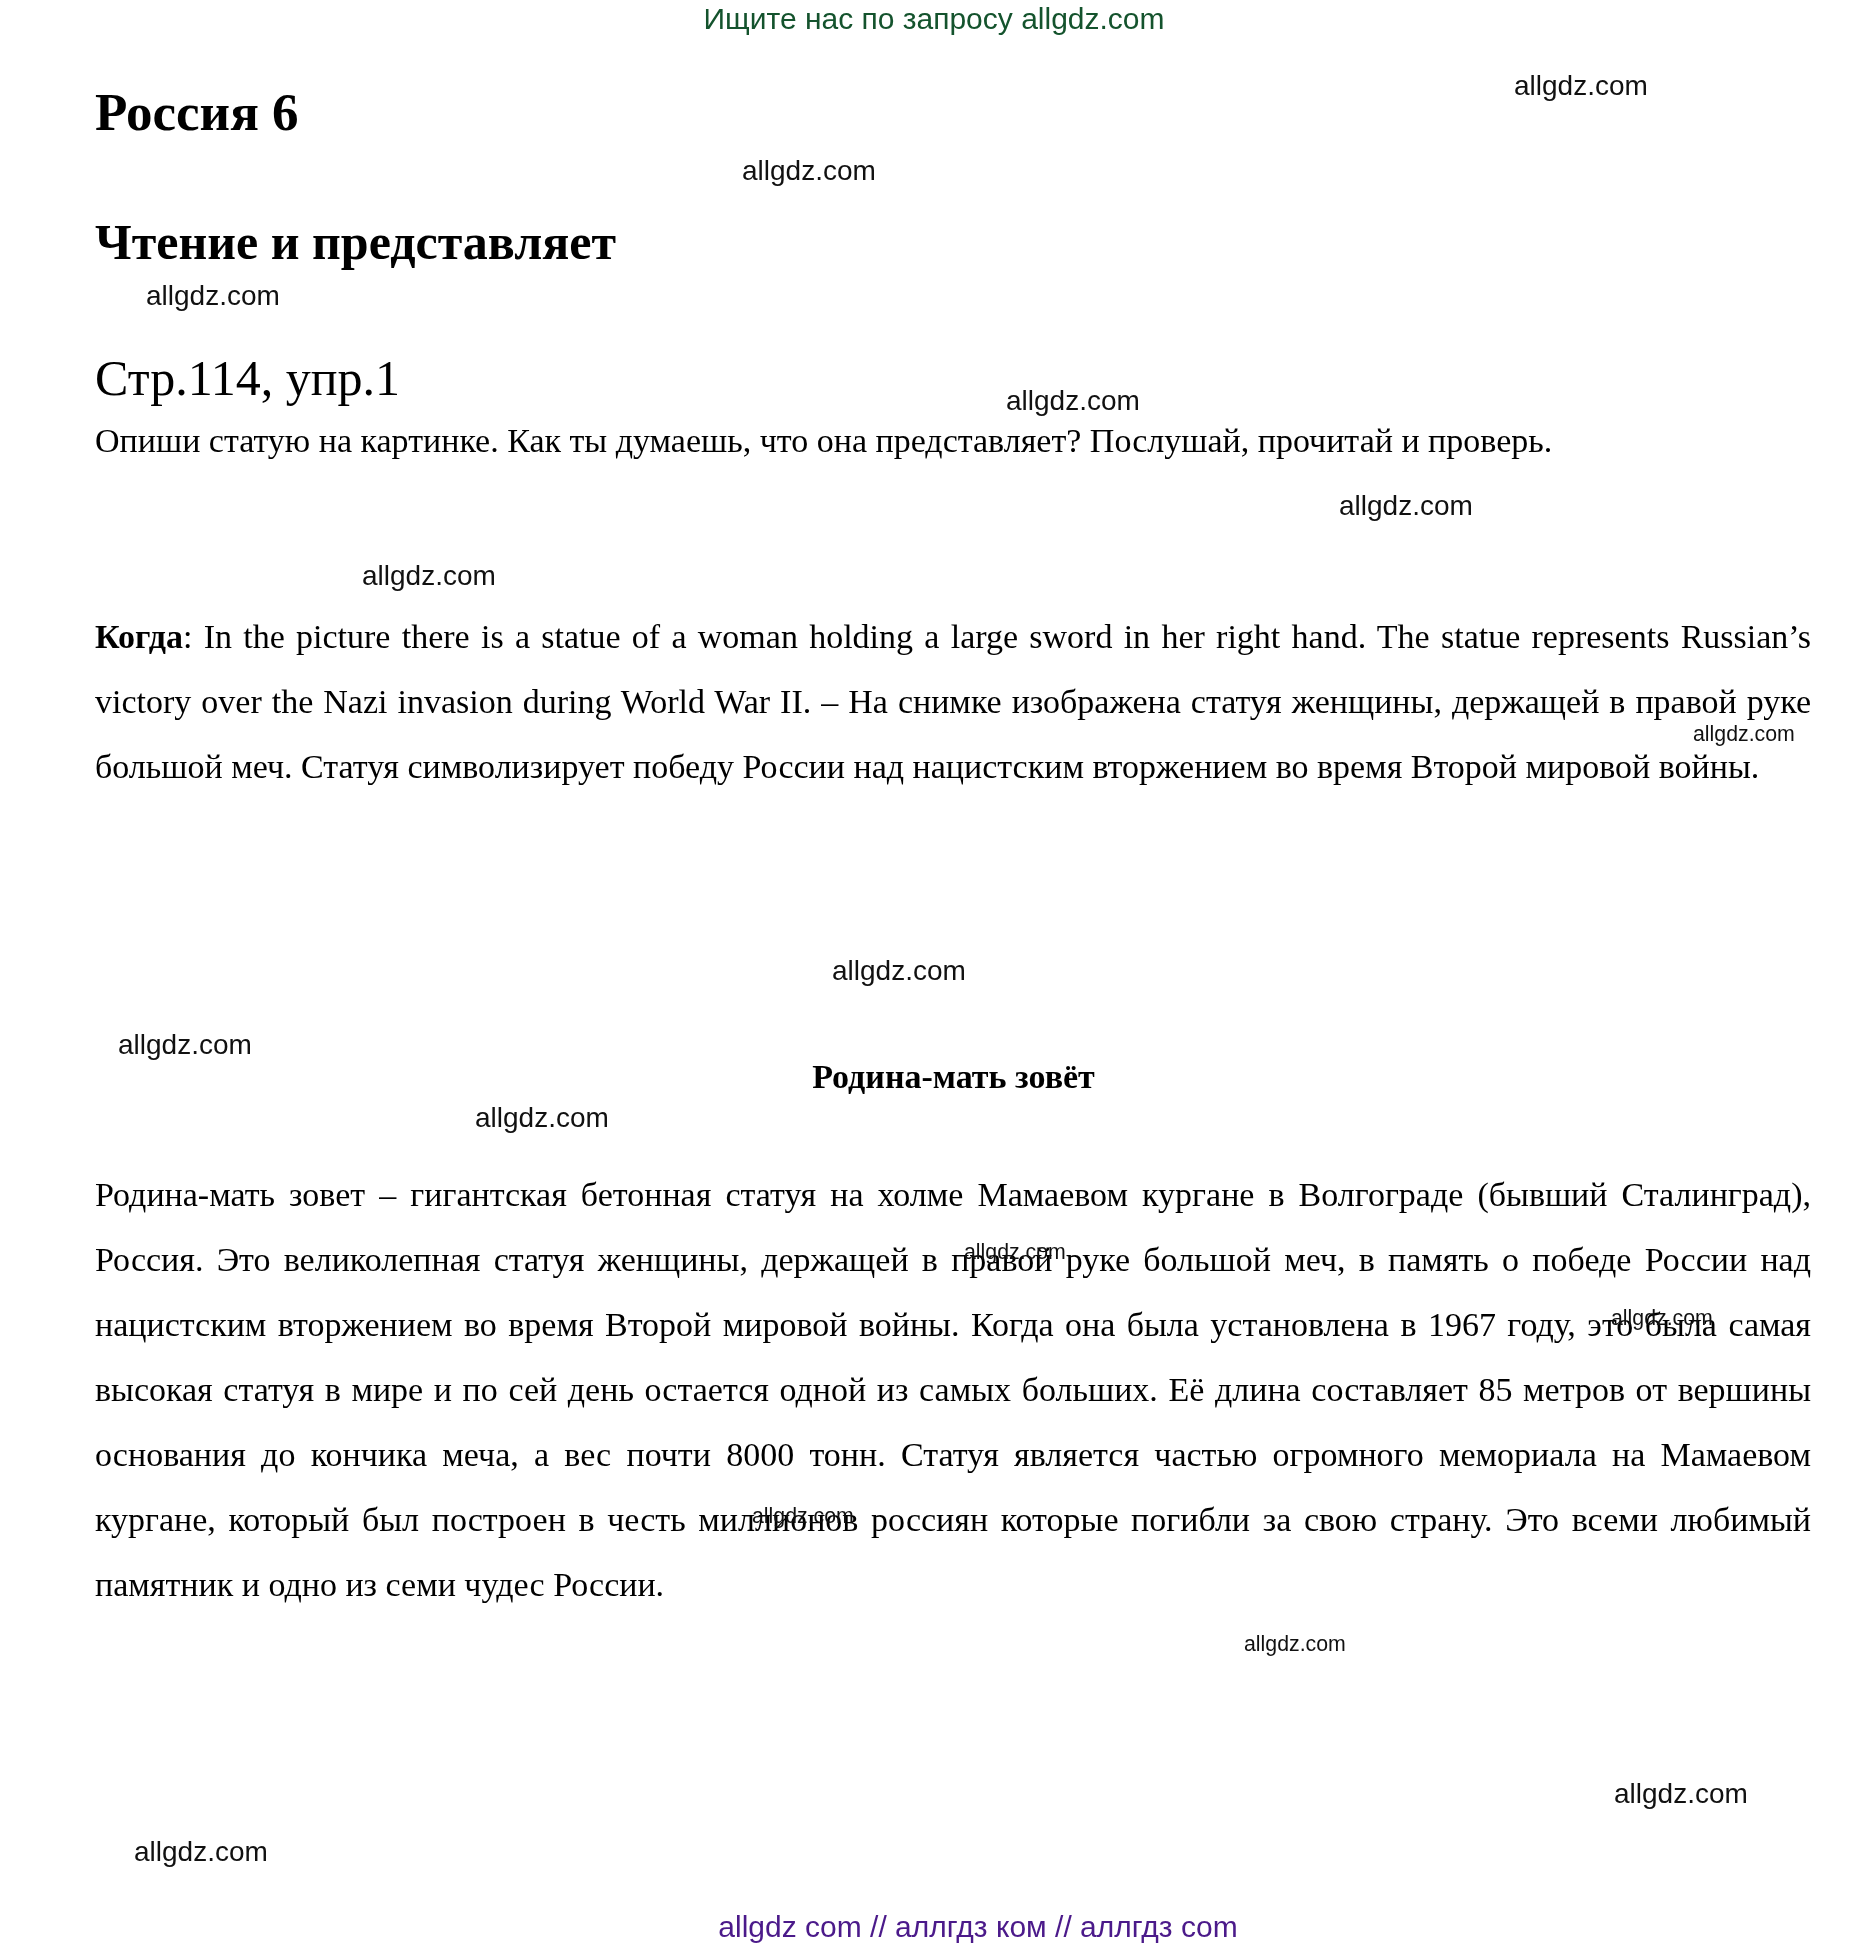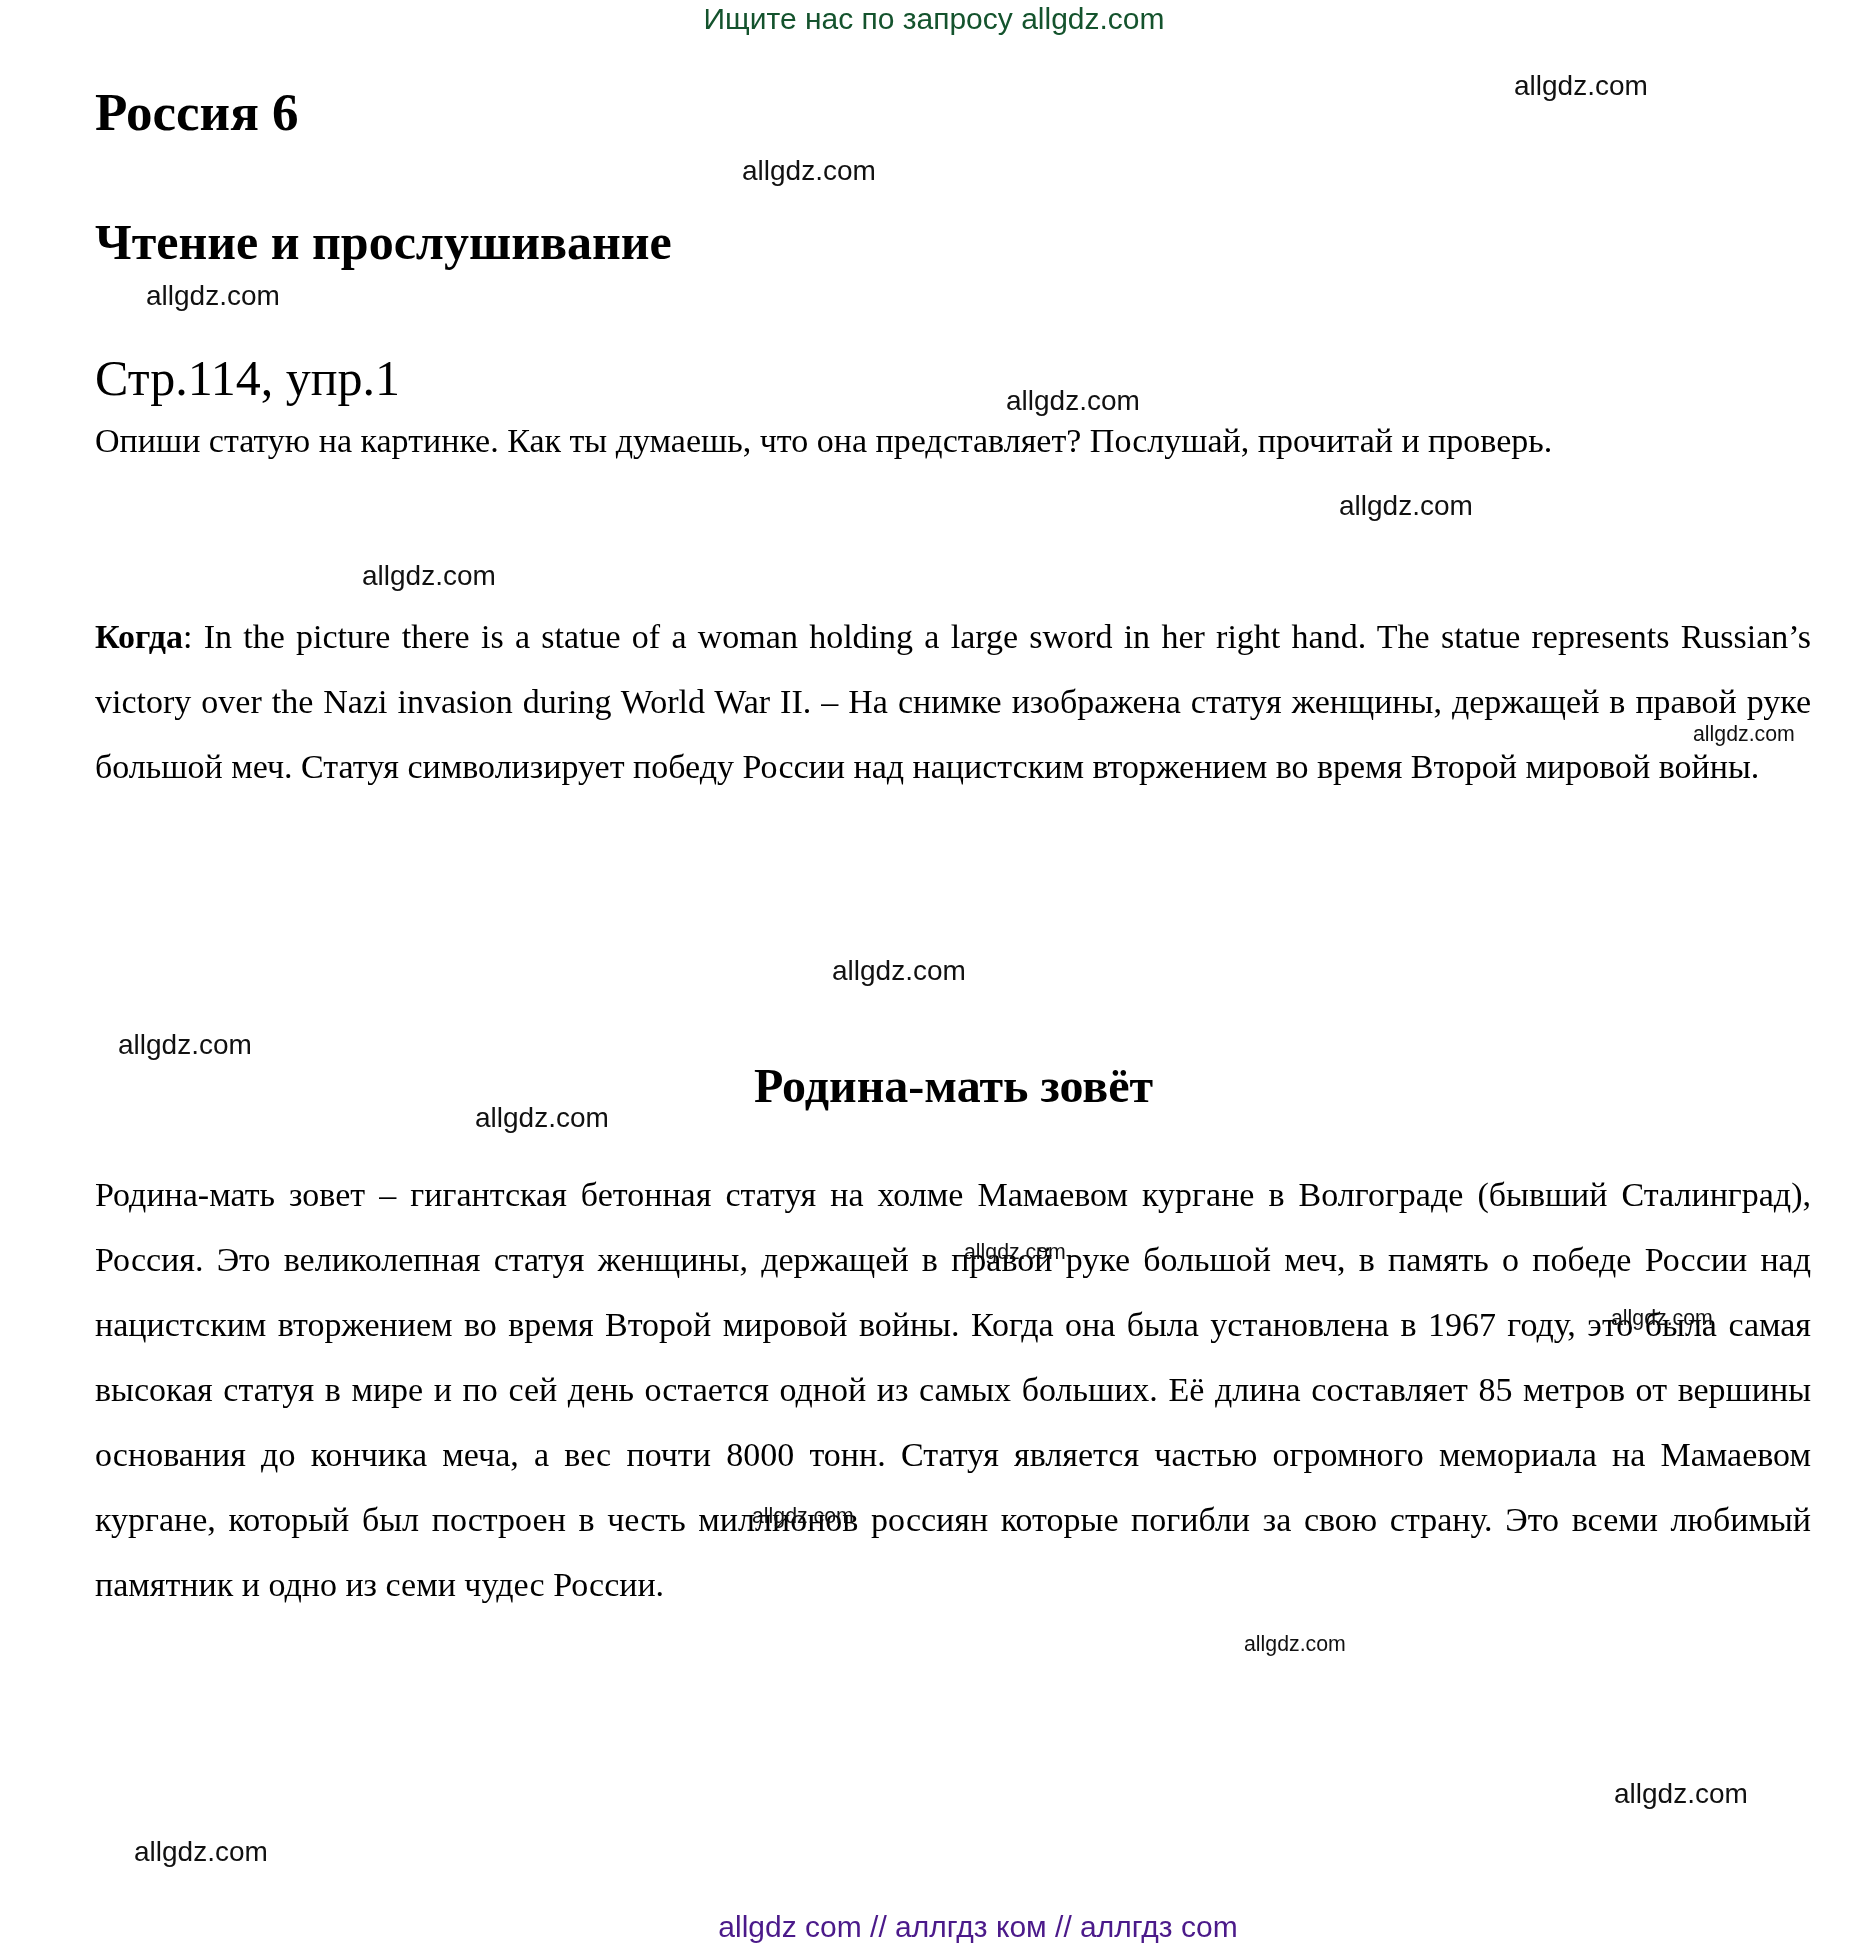--- a/index.html
+++ b/index.html
@@ -10,31 +10,31 @@
   .top-banner { top:1.9px; left:0; width:1868px; text-align:center; font-size:30px; color:#14532d; }
   .footer { top:1910px; left:0; width:1868px; text-align:center; font-size:30px; color:#4b1a8a;padding-left:44px; }
   .wm { font-size:28px; color:#111; }
   .wm-sm { font-size:21.3px; color:#111; }
   .h1 { left:95px; top:82px; font-size:53px; font-weight:bold; }
   .h2 { left:95px; top:213px; font-size:50px; font-weight:bold; }
   .block { position:absolute; left:95px; width:1716px; font-size:34px; line-height:65px; text-align:justify; text-align-last:left; }
   .ex-ref { position:absolute; left:95px; top:349px; font-size:50px; }
   .q { top:408px; }
   .ans { top:604px; }
-  .title2 { position:absolute; left:0; width:1868px; top:1058px; text-align:center; font-size:48px; font-weight:bold; padding-left:39px; box-sizing:border-box; }
+  .title2 { position:absolute; left:0; width:1868px; top:1058px; text-align:center; font-size:34px; font-weight:bold; padding-left:39px; box-sizing:border-box; }
   .story { top:1126px;margin-top:36px; }
   b { font-weight:bold; }
 </style>
 </head>
 <body>
 
 <div class="abs sans top-banner">Ищите нас по запросу allgdz.com</div>
 
 <div class="abs serif h1">Россия 6</div>
-<div class="abs serif h2">Чтение и прослушивание</div>
+<div class="abs serif h2">Чтение и представляет</div>
 
 <div class="serif ex-ref">Стр.114, упр.1</div>
 <div class="serif block q">Опиши статую на картинке. Как ты думаешь, что она представляет? Послушай, прочитай и проверь.</div>
 
 <div class="serif block ans"><b>Когда</b><span>: In the picture there is a statue of a woman holding a large sword in her right hand. The statue represents Russian’s victory over the Nazi invasion during World War II. – На снимке изображена статуя женщины, держащей в правой руке большой меч. Статуя символизирует победу России над нацистским вторжением во время Второй мировой войны.</span></div>
 
 <div class="serif title2">Родина-мать зовёт</div>
 <div class="serif block story">Родина-мать зовет – гигантская бетонная статуя на холме Мамаевом кургане в Волгограде (бывший Сталинград), Россия. Это великолепная статуя женщины, держащей в правой руке большой меч, в память о победе России над нацистским вторжением во время Второй мировой войны. Когда она была установлена в 1967 году, это была самая высокая статуя в мире и по сей день остается одной из самых больших. Её длина составляет 85 метров от вершины основания до кончика меча, а вес почти 8000 тонн. Статуя является частью огромного мемориала на Мамаевом кургане, который был построен в честь миллионов россиян которые погибли за свою страну. Это всеми любимый памятник и одно из семи чудес России.</div>
 
 <div class="abs sans wm" style="left:1514px;top:70px">allgdz.com</div>

